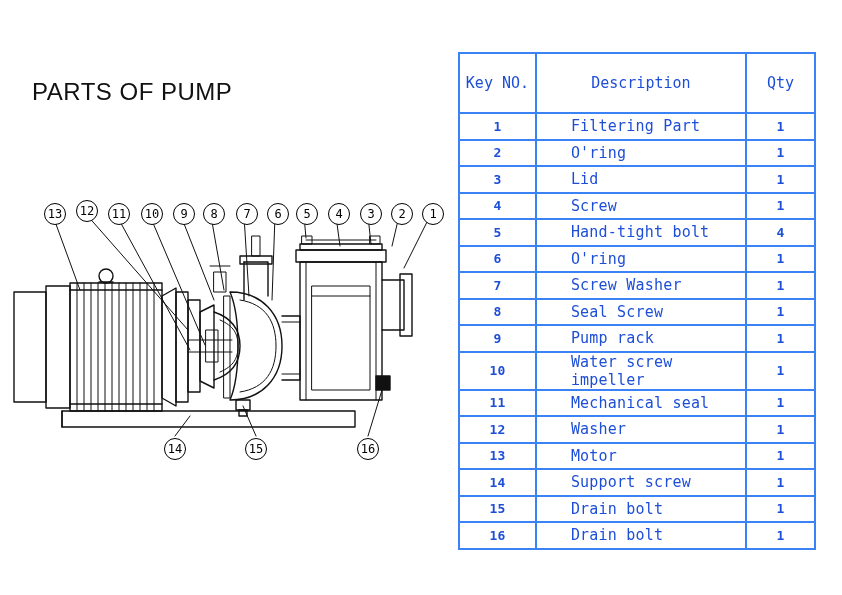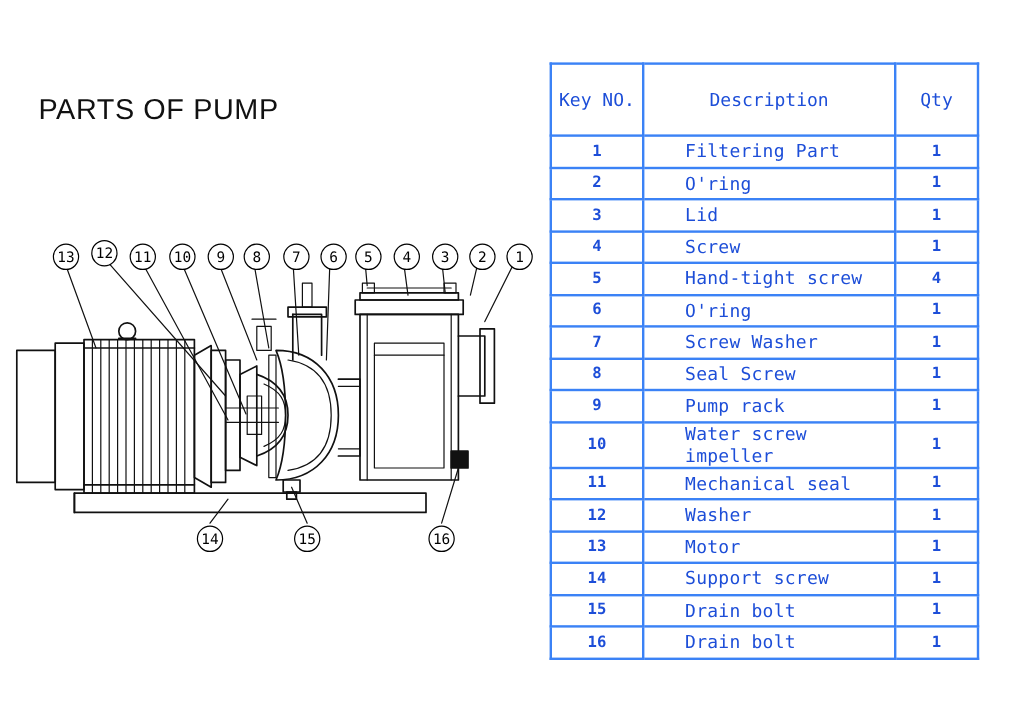--- a/index.html
+++ b/index.html
@@ -268,21 +268,21 @@
             <td class="desc">Lid</td>
             <td class="qty">1</td>
           </tr>
           <tr>
             <td class="key">4</td>
             <td class="desc">Screw</td>
             <td class="qty">1</td>
           </tr>
           <tr>
             <td class="key">5</td>
-            <td class="desc">Hand-tight screw</td>
+            <td class="desc">Hand-tight bolt</td>
             <td class="qty">4</td>
           </tr>
           <tr>
             <td class="key">6</td>
             <td class="desc">O'ring</td>
             <td class="qty">1</td>
           </tr>
           <tr>
             <td class="key">7</td>
             <td class="desc">Screw Washer</td>

